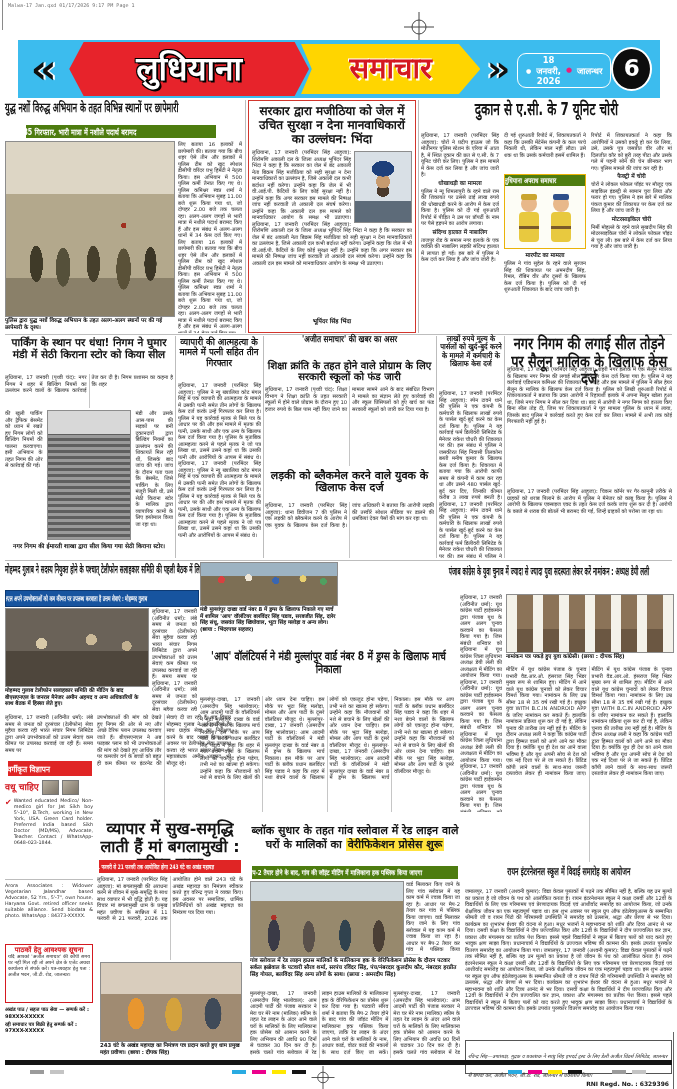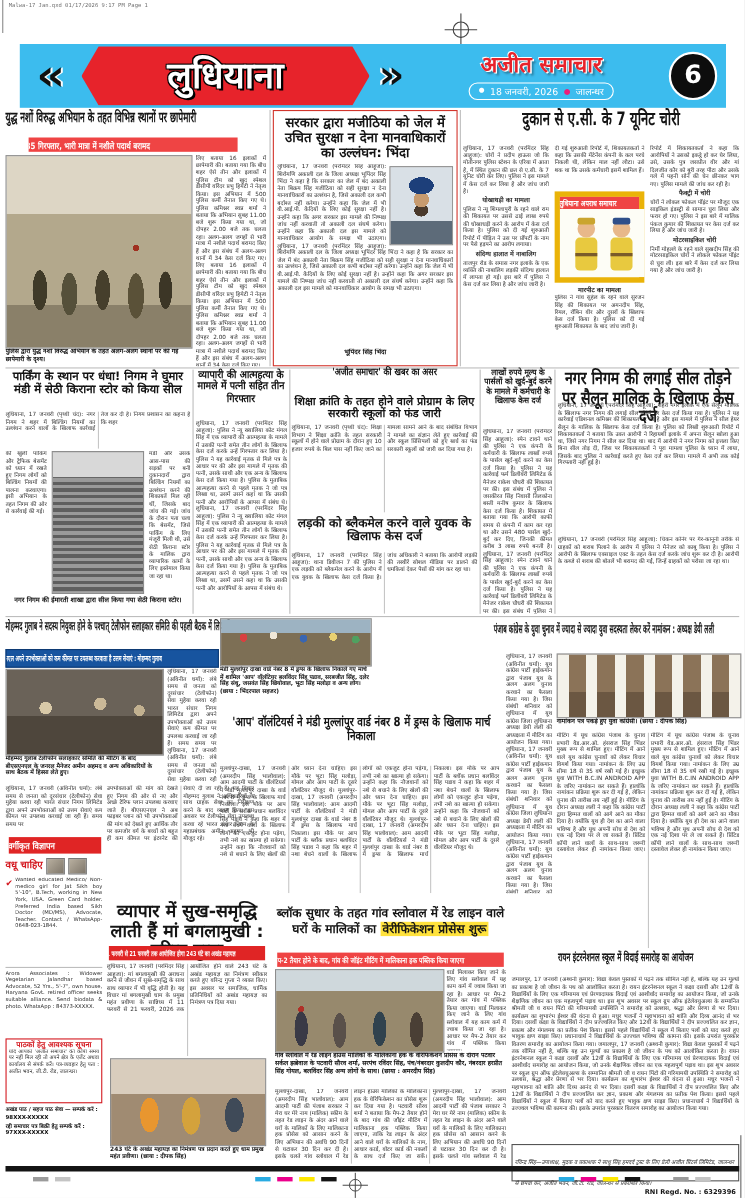--- a/index.html
+++ b/index.html
@@ -6,21 +6,21 @@
   .page{position:relative;width:677px;height:1089px;background:#fff;font-family:"DejaVu Sans",sans-serif;color:#1a1a1a;overflow:hidden;margin:0 auto}
   .abs{position:absolute}
   .hd{font-weight:bold;color:#141414;line-height:1.1}
   .ctr{text-align:center}
   .body-txt{font-size:5.2px;line-height:1.25;text-align:justify;color:#2b2b2b;overflow:hidden}
   .cap{font-weight:bold;font-size:5.6px;line-height:1.22;color:#0e0e0e;overflow:hidden}
   .cols2{column-count:2;column-gap:5px;column-rule:0.5px solid #c6c6c6}
   .cols3{column-count:3;column-gap:5px;column-rule:0.5px solid #c6c6c6}
   .cols4{column-count:4;column-gap:5px;column-rule:0.5px solid #c6c6c6}
   .bar{color:#fff;font-weight:bold;display:flex;align-items:center;justify-content:center;overflow:hidden}
-  .greenbg{background:#ef4444}.redbg{background:#e02525}.bluebg{background:#17549f}
+  .greenbg{background:#4d7c0f}.redbg{background:#e02525}.bluebg{background:#17549f}
   .nw{white-space:nowrap}
   .c50{display:block;width:200%;margin-left:-50%;transform:scaleX(.5);transform-origin:50% 0}
   .c60{display:block;width:166%;margin-left:-33%;transform:scaleX(.6);transform-origin:50% 0}
   .c70{display:block;width:143%;margin-left:-21.5%;transform:scaleX(.7);transform-origin:50% 0}
   .c80{display:block;width:125%;margin-left:-12.5%;transform:scaleX(.8);transform-origin:50% 0}
   .c90{display:block;width:111%;margin-left:-5.5%;transform:scaleX(.9);transform-origin:50% 0}
   .ph{border:0.5px solid #8d8d8d;overflow:hidden}
   .vr{border-left:0.5px solid #bdbdbd;width:0}
   .hr{border-top:0.5px solid #bdbdbd;height:0}
   .subhd{font-weight:bold;font-size:5.8px;text-align:center;margin:2px 0 1px}
@@ -48,24 +48,26 @@
       <circle cx="15" cy="15" r="7" fill="none" stroke="#444" stroke-width="1"></circle>
       <line x1="15" y1="0" x2="15" y2="30" stroke="#444" stroke-width="1"></line>
       <line x1="0" y1="15" x2="30" y2="15" stroke="#444" stroke-width="1"></line>
     </svg>
 
   <div class="abs" style="left:18px;top:40px;width:642px;height:58px;background:#3cbcee;display:flex;align-items:center">
     <div style="width:56px;text-align:center;font-size:40px;font-weight:bold;color:#101010;line-height:58px;text-shadow:2px 0 0 #fff">«</div>
     <div style="width:262px;height:54px;background:#e7232b;clip-path:polygon(0 50%,6% 0,94% 0,100% 50%,94% 100%,6% 100%);display:flex;align-items:center;justify-content:center">
       <span class="hd" style="font-size:33px;color:#fff;text-shadow:2px 2px 0 #000,-1px -1px 0 #000,1px -1px 0 #000,-1px 1px 0 #000">लुधियाना</span>
     </div>
+    <div style="width:196px;height:50px;margin-left:-8px;background:#ffd500;clip-path:polygon(0 0,88% 0,100% 50%,88% 100%,0 100%,6% 50%);display:flex;align-items:center;justify-content:center">
+      <span class="hd" style="font-size:29px;color:#d41920;text-shadow:1.5px 1.5px 0 #fff,-1px -1px 0 #fff">समाचार</span>
+    </div>
     <div style="width:40px;text-align:center;font-size:36px;font-weight:bold;color:#101010;line-height:58px;text-shadow:-2px 0 0 #fff">»</div>
     <div style="flex:1;text-align:center">
-      <div class="hd" style="font-size:20px;color:#e7232b;text-shadow:1.2px 1.2px 0 #fff,-0.8px -0.8px 0 #fff,3px 3px 2px rgba(0,0,0,.35)">अजीत समाचार</div>
-      <div style="display:inline-flex;align-items:center;gap:5px;border:1px solid #fff;border-radius:9px;padding:1px 8px;margin-top:2px;font-size:8.5px;color:#fff;font-weight:normal">
+      <div style="display:inline-flex;align-items:center;gap:5px;border:1px solid #fff;border-radius:9px;padding:1px 8px;margin-top:2px;font-size:8.5px;color:#fff;font-weight:bold">
         <span style="font-size:6px">●</span>
         <span>18 जनवरी, 2026</span>
         <span style="color:#ec1e79;font-size:7px">●</span>
         <span>जालन्धर</span>
       </div>
     </div>
     <div style="width:40px;height:40px;margin-right:8px;background:#0d0d0d;border:2px solid #fff;border-radius:50%;display:flex;align-items:center;justify-content:center">
       <span class="hd" style="color:#fff;font-size:23px">6</span>
     </div>
   </div>
@@ -97,21 +99,21 @@
   <div class="abs" style="left:421px;top:132px;width:251px;height:201px;display:flex;gap:5px">
     <div class="body-txt" style="width:78px;height:100%">
       <span>लुधियाना, 17 जनवरी (परमिंदर सिंह आहूजा): चोरों ने प्रदीप हाऊस जो कि मोतीनगर पुलिस स्टेशन के एरिया में आता है, में स्थित दुकान की छत से ए.सी. के 7 यूनिट चोरी कर लिए। पुलिस ने इस मामले में केस दर्ज कर लिया है और जांच जारी है।</span>
       <span class="subhd" style="display:block">धोखाधड़ी का मामला</span>
       <span>पुलिस ने न्यू शिमलापुरी के रहने वाले राम की शिकायत पर उससे ढाई लाख रुपये की धोखाधड़ी करने के आरोप में केस दर्ज किया है। पुलिस को दी गई शुरुआती रिपोर्ट में पीड़ित ने उस पर प्रॉपर्टी के नाम पर पैसे हड़पने का आरोप लगाया।</span>
       <span class="subhd" style="display:block">संदिग्ध हालात में नाबालिग</span>
       <span>ताजपुर रोड के समास नगर इलाके के एक व्यक्ति की नाबालिग लड़की संदिग्ध हालात में लापता हो गई। इस बारे में पुलिस ने केस दर्ज कर लिया है और जांच जारी है।</span>
     </div>
     <div style="width:82px;height:100%;overflow:hidden">
       <div class="body-txt" style="height:40px">दी गई शुरुआती रिपोर्ट में, शिकायतकर्ता ने कहा कि उसकी मेंटेनेंस कंपनी के कल परचे निकली थी, लेकिन माल नहीं लौटा। उसे शक था कि उसके कर्मचारी इसमें शामिल हैं।</div>
-      <div style="border:5px solid #eab308;margin:2px 0">
+      <div style="border:1px solid #eab308;margin:2px 0">
         <div class="bar greenbg" style="height:11px;font-size:7px">
             <span class="nw c80">लुधियाना अपराध समाचार</span>
           </div>
         <svg width="80" height="62" viewBox="0 0 80 62" style="display:block;margin:0 auto">
           <rect x="0" y="0" width="80" height="62" fill="#fdfdf6"></rect>
           <rect x="14" y="26" width="20" height="30" rx="4" fill="#e8c93f"></rect>
           <circle cx="24" cy="18" r="8" fill="#e8b88a"></circle>
           <rect x="16" y="8" width="16" height="6" rx="2" fill="#caa52f"></rect>
           <rect x="14" y="40" width="20" height="3" fill="#7a5b2a"></rect>
           <rect x="46" y="26" width="20" height="30" rx="4" fill="#e8c93f"></rect>

